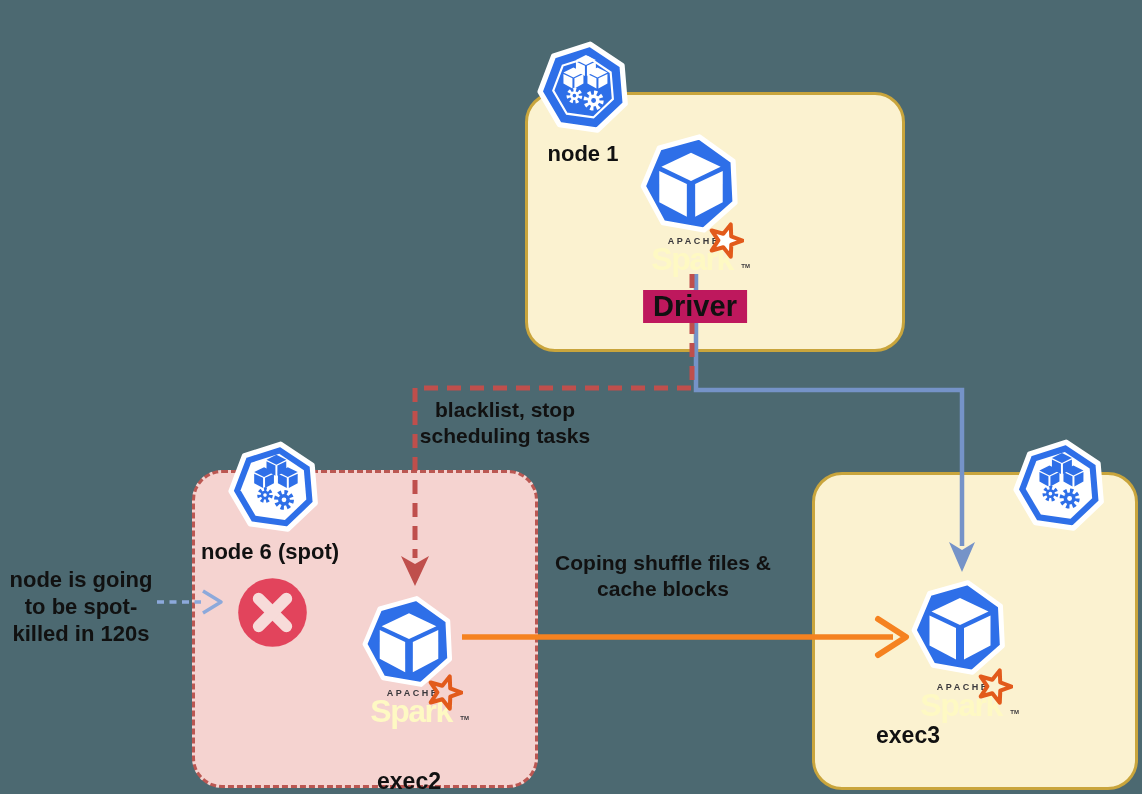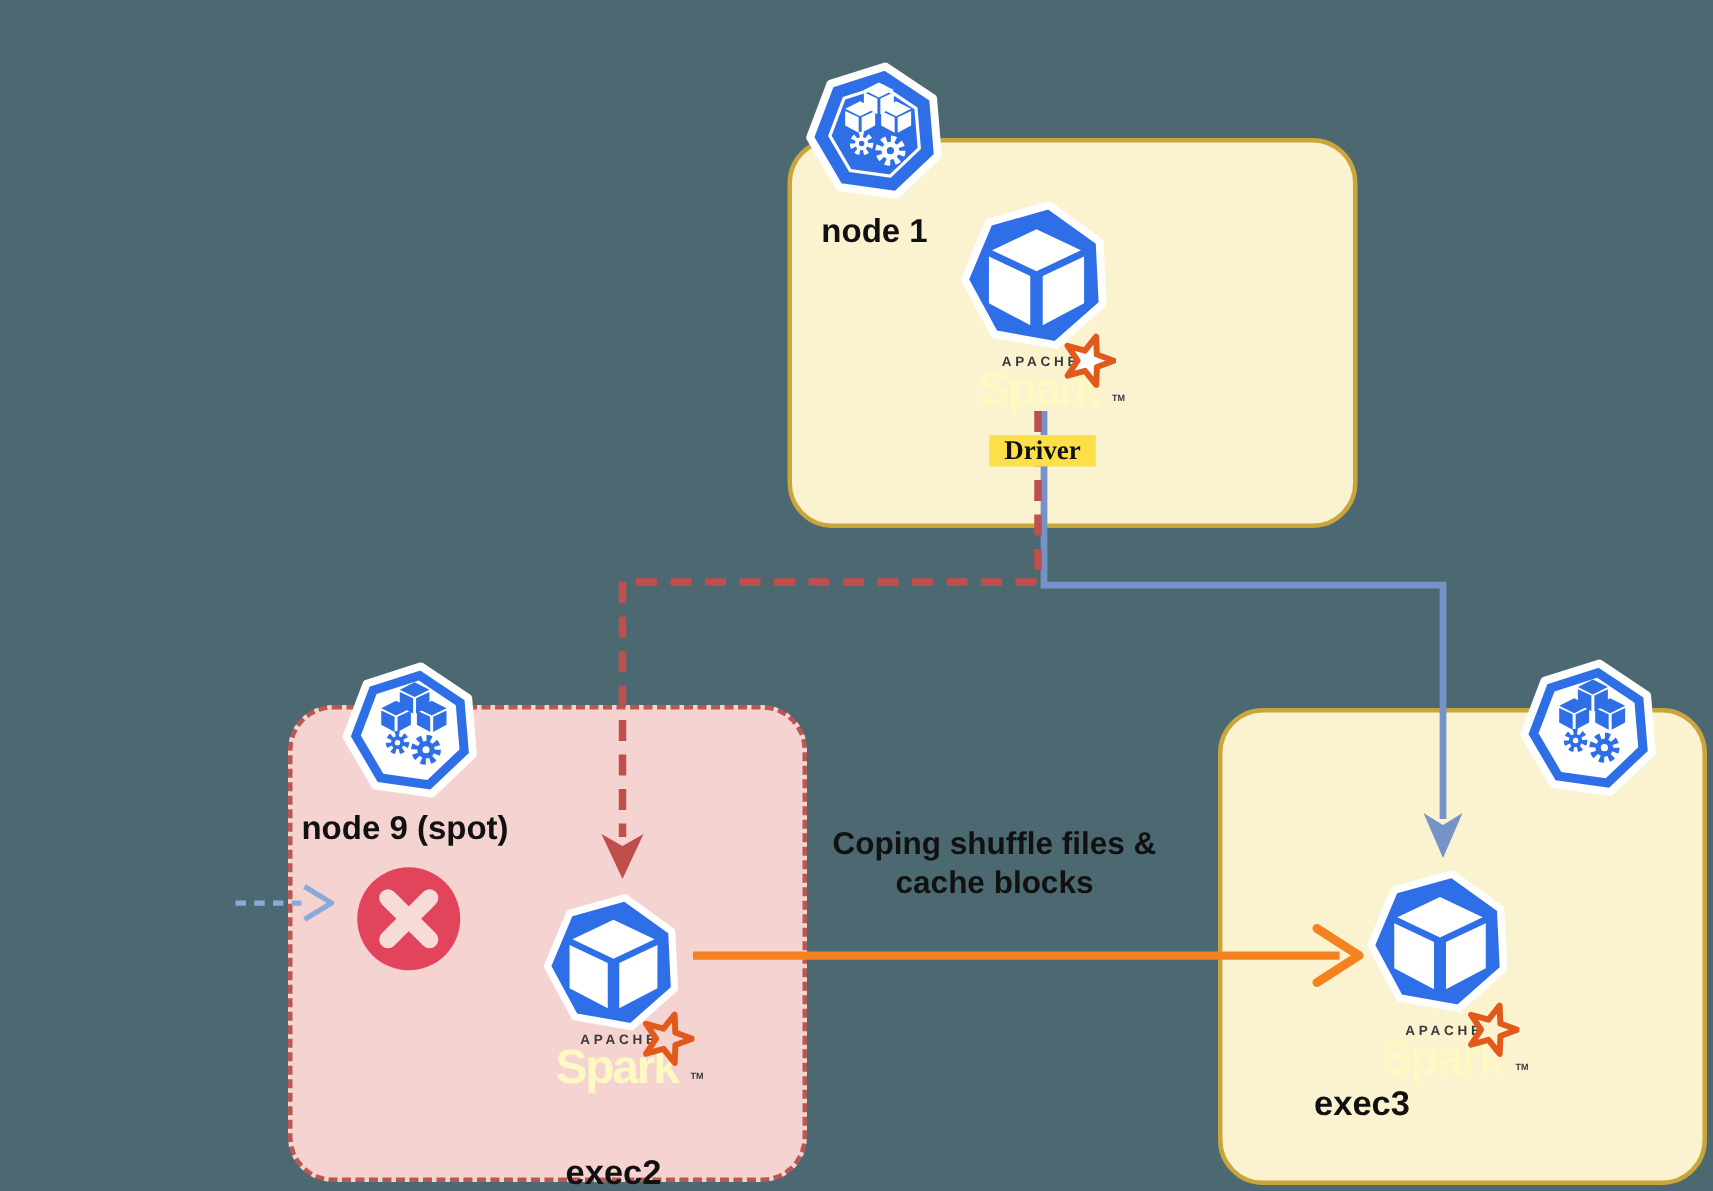--- a/index.html
+++ b/index.html
@@ -7,21 +7,21 @@
           font-family:"Liberation Sans",sans-serif;}
   .node-box{position:absolute;border-radius:30px;box-sizing:border-box;z-index:1;}
   .node-yellow{background:#FBF2D0;border:3px solid #C9A53C;}
   .node-pink{background:#F5D3D0;border:3px dashed #BB5752;}
   #arrows{position:absolute;left:0;top:0;z-index:5;pointer-events:none;}
   .icon{position:absolute;z-index:10;}
   .label{position:absolute;z-index:11;color:#111111;font-weight:700;text-align:center;
          white-space:pre-line;transform:translateX(-50%);}
   .lbl-node{font-size:22px;}
   .lbl-pod{font-size:23px;}
-  #driver-label{font-size:18px;background:#fde047;padding:0 10px;font-family:Liberation Serif, serif;}
+  #driver-label{font-size:29px;background:#be185d;padding:0 10px;}
   .lbl-annot{font-size:21px;line-height:26px;}
   #spotkill-label{font-size:22px;line-height:27px;}
   .spark-logo{position:absolute;z-index:11;width:92px;text-align:center;
               transform:translateX(-50%);}
   .apache{display:block;font-size:9px;font-weight:700;letter-spacing:2.5px;color:#3A383C;
           margin-left:4px;margin-bottom:1px;}
   .spark-word{font-size:32px;font-weight:700;color:#fef9c3;line-height:0.78;
               letter-spacing:-1.5px;}
   .spark-star{position:absolute;right:-6px;top:-14px;width:37px;height:37px;}
   .spark-tm{position:absolute;right:-12px;bottom:3px;font-size:6px;font-weight:700;color:#3A383C;}
@@ -123,21 +123,21 @@
     <svg class="spark-star" viewBox="0 0 24 24">
       <use href="#sparkstar" fill="#FFFFFF" stroke="#E25A1B" stroke-width="2.6" stroke-linejoin="round" transform="rotate(18 12 12)"></use>
       </svg>
     <span class="spark-tm">TM</span>
   </div>
   <div class="label lbl-pod" id="driver-label" style="left:695px;top:290px">Driver</div>
 
   <svg class="icon" style="left:227px;top:440px" width="95" height="95" viewBox="0 0 100 100">
       <use href="#k8s-node-b"></use>
     </svg>
-  <div class="label lbl-node" style="left:270px;top:539px">node 9 (spot)</div>
+  <div class="label lbl-node" style="left:270px;top:539px">node 6 (spot)</div>
   <svg class="icon" style="left:236px;top:576px" width="73" height="73" viewBox="0 0 100 100">
     <circle cx="50" cy="50" r="47" fill="#E2445C"></circle>
     <line x1="31" y1="31" x2="69" y2="69" stroke="#F7DBD9" stroke-width="16" stroke-linecap="round"></line>
     <line x1="69" y1="31" x2="31" y2="69" stroke="#F7DBD9" stroke-width="16" stroke-linecap="round"></line>
   </svg>
   <svg class="icon" style="left:361px;top:594px" width="96" height="96" viewBox="0 0 100 100">
       <use href="#k8s-exec"></use>
     </svg>
   <div class="spark-logo" style="left:411px;top:688px">
     <span class="apache">APACHE</span>
@@ -158,16 +158,21 @@
   <div class="spark-logo" style="left:961px;top:682px">
     <span class="apache">APACHE</span>
     <div class="spark-word">Spark</div>
     <svg class="spark-star" viewBox="0 0 24 24">
       <use href="#sparkstar" fill="#FBF2D0" stroke="#E25A1B" stroke-width="2.6" stroke-linejoin="round" transform="rotate(18 12 12)"></use>
       </svg>
     <span class="spark-tm">TM</span>
   </div>
   <div class="label lbl-pod" style="left:908px;top:722px">exec3</div>
 
+  <div class="label lbl-annot" style="left:505px;top:397px">blacklist, stop
+scheduling tasks</div>
   <div class="label lbl-annot" style="left:663px;top:550px">Coping shuffle files &amp;
 cache blocks</div>
+  <div class="label" id="spotkill-label" style="left:81px;top:566px">node is going
+to be spot-
+killed in 120s</div>
 
 </div>
 
 </body></html>

